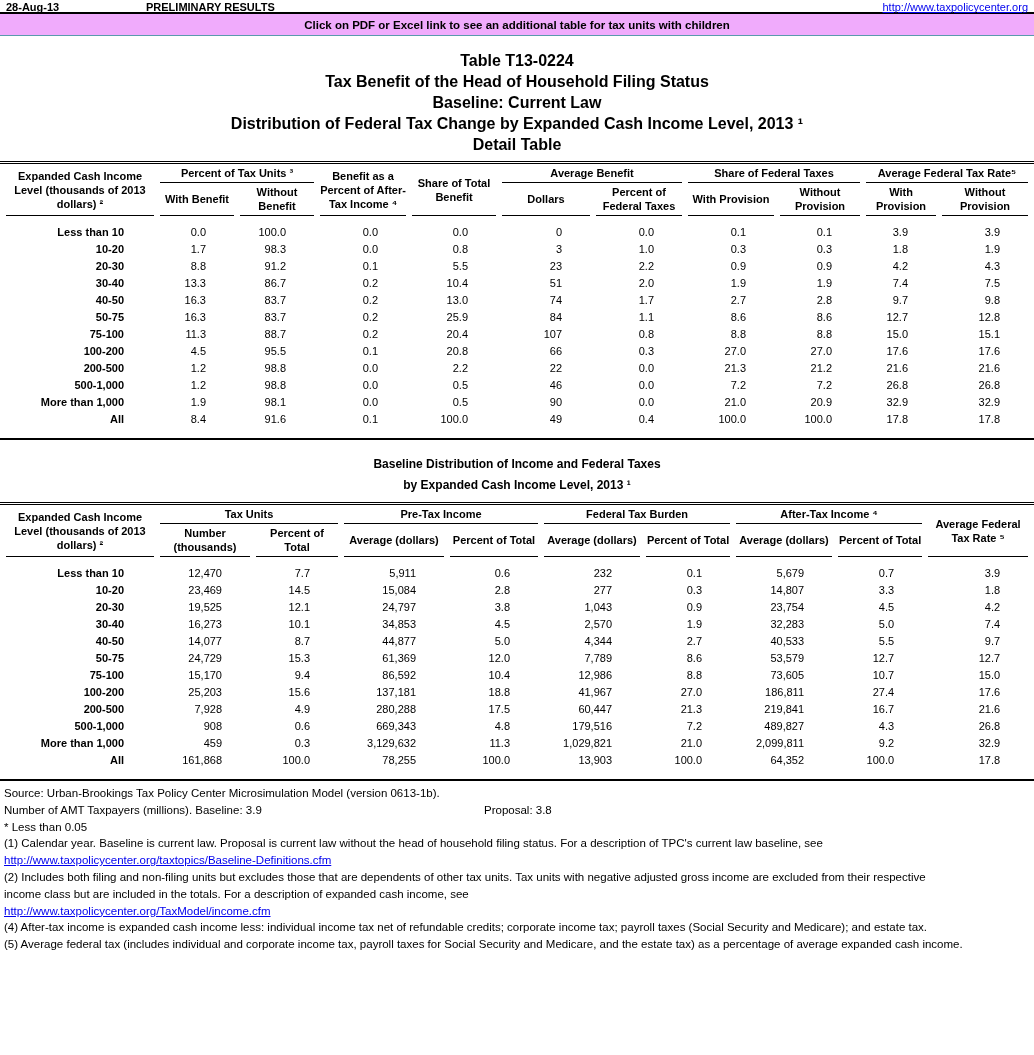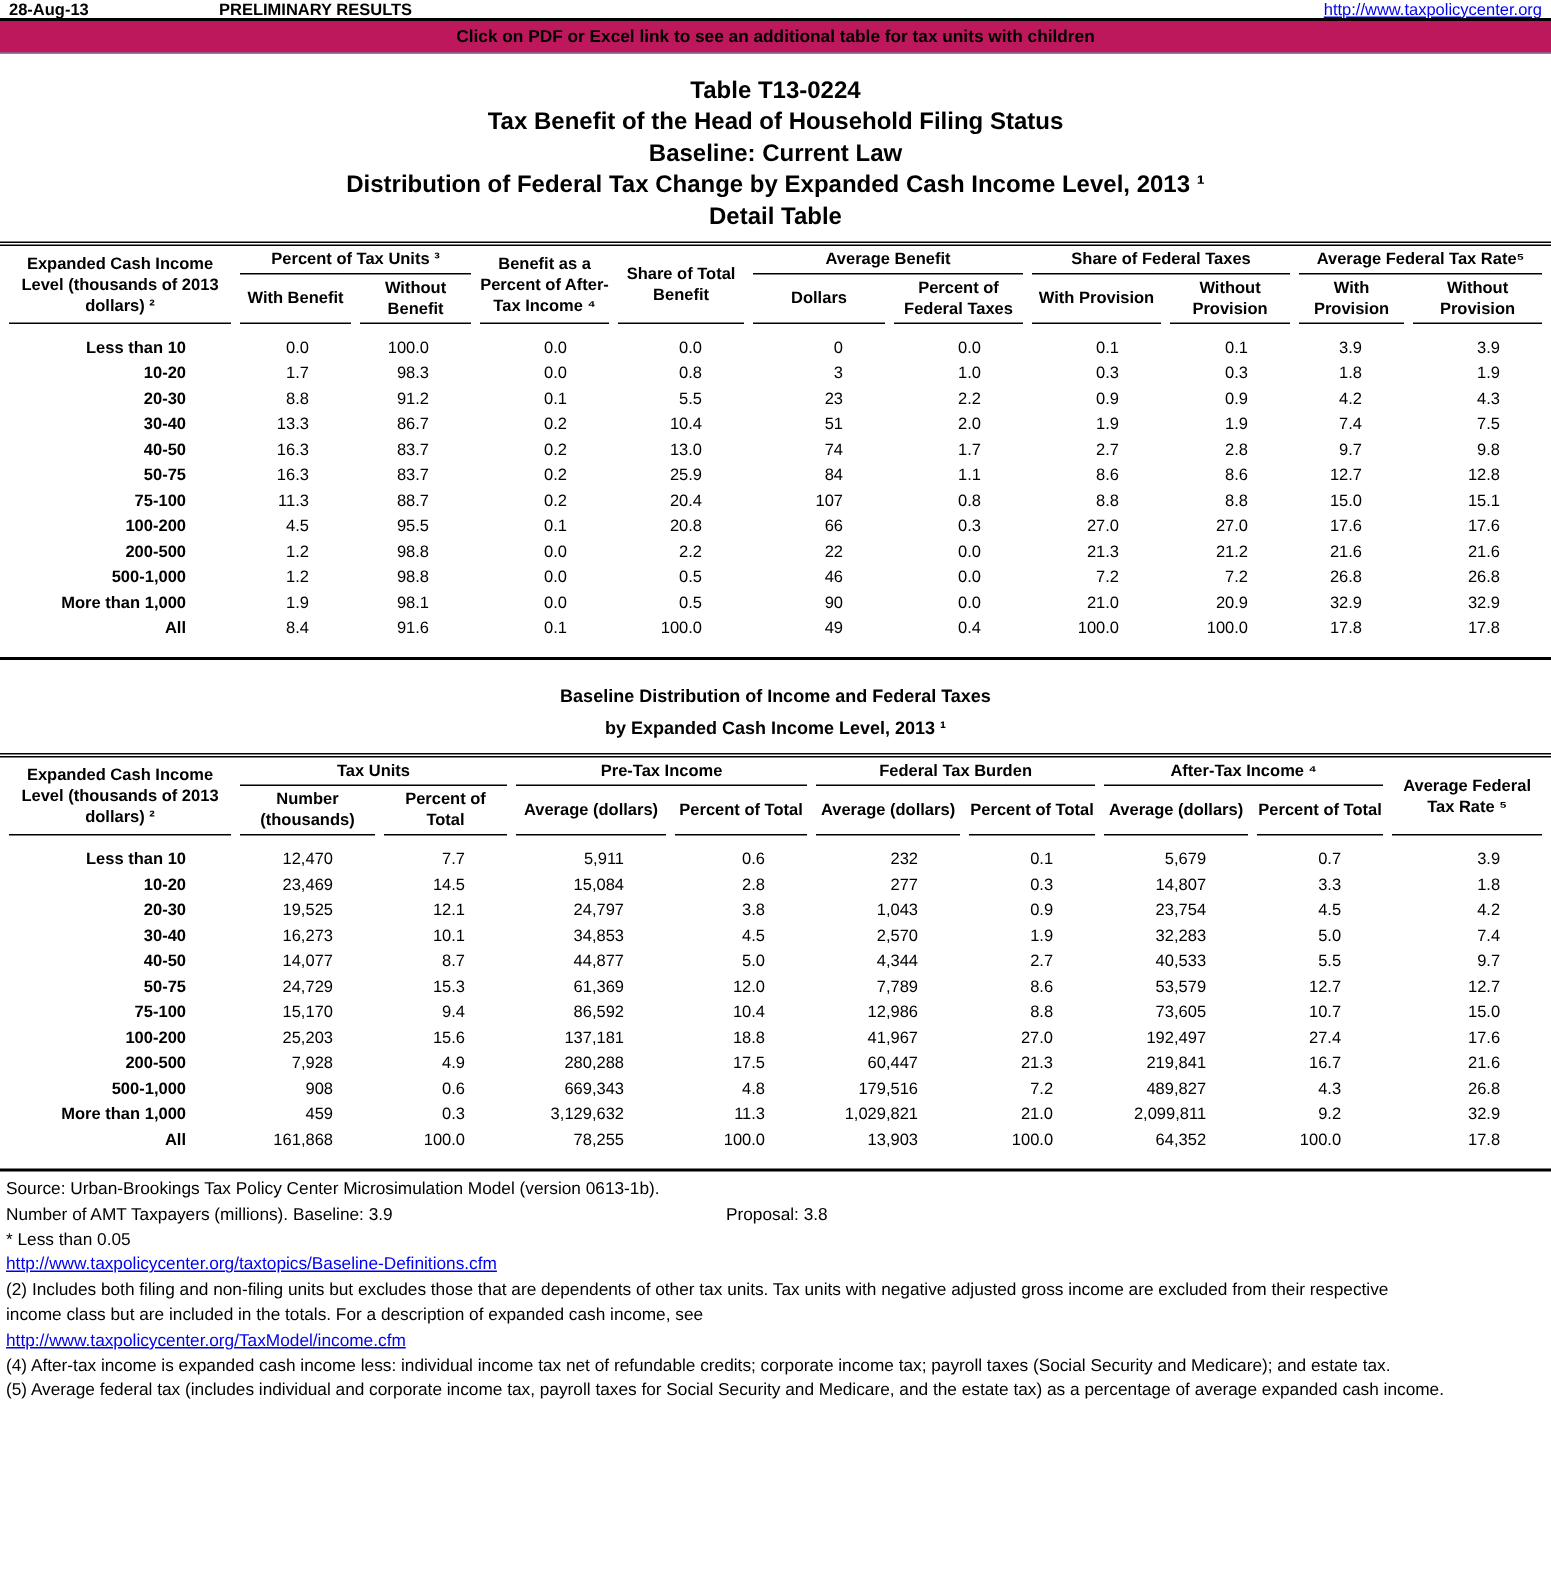--- a/index.html
+++ b/index.html
@@ -49,21 +49,21 @@
 </style>
 </head>
 <body>
 
 <div class="topbar">
   <span class="date">28-Aug-13</span>
   <span class="prelim">PRELIMINARY RESULTS</span>
   <a class="toplink">http://www.taxpolicycenter.org</a>
 </div>
 
-<div class="banner" id="banner" style="background: #be185d;">Click on PDF or Excel link to see an additional table for tax units with children</div>
+<div class="banner" id="banner" style="background: #f0abfc;">Click on PDF or Excel link to see an additional table for tax units with children</div>
 
 <div class="titleblock">
   <div>Table T13-0224</div>
   <div>Tax Benefit of the Head of Household Filing Status</div>
   <div>Baseline: Current Law</div>
   <div>Distribution of Federal Tax Change by Expanded Cash Income Level, 2013 ¹</div>
   <div>Detail Table</div>
 </div>
 
 <div class="dbl" style="margin-top:6px"></div>
@@ -388,21 +388,21 @@
         <td class="num">15.0</td>
       </tr>
       <tr>
         <td class="rowlabel">100-200</td>
         <td class="num">25,203</td>
         <td class="num">15.6</td>
         <td class="num">137,181</td>
         <td class="num">18.8</td>
         <td class="num">41,967</td>
         <td class="num">27.0</td>
-        <td class="num">192,497</td>
+        <td class="num">186,811</td>
         <td class="num">27.4</td>
         <td class="num">17.6</td>
       </tr>
       <tr>
         <td class="rowlabel">200-500</td>
         <td class="num">7,928</td>
         <td class="num">4.9</td>
         <td class="num">280,288</td>
         <td class="num">17.5</td>
         <td class="num">60,447</td>
@@ -451,19 +451,20 @@
 </table>
 <div class="thick"></div>
 
 <div class="notes">
   <div>Source: Urban-Brookings Tax Policy Center Microsimulation Model (version 0613-1b).</div>
   <div class="amtline">
     <span>Number of AMT Taxpayers (millions).  Baseline: 3.9</span>
     <span class="proposal">Proposal: 3.8</span>
   </div>
   <div>* Less than 0.05</div>
+  <div>(1) Calendar year. Baseline is current law.  Proposal is current law without the head of household filing status.  For a description of TPC's current law baseline, see</div>
   <div><a>http://www.taxpolicycenter.org/taxtopics/Baseline-Definitions.cfm</a></div>
   <div>(2) Includes both filing and non-filing units but excludes those that are dependents of other tax units. Tax units with negative adjusted gross income are excluded from their respective</div>
   <div>income class but are included in the totals. For a description of expanded cash income, see</div>
   <div><a>http://www.taxpolicycenter.org/TaxModel/income.cfm</a></div>
   <div>(4) After-tax income is expanded cash income less: individual income tax net of refundable credits; corporate income tax; payroll taxes (Social Security and Medicare); and estate tax.</div>
   <div>(5) Average federal tax (includes individual and corporate income tax, payroll taxes for Social Security and Medicare, and the estate tax) as a percentage of average expanded cash income.</div>
 </div>
 
 </body></html>

